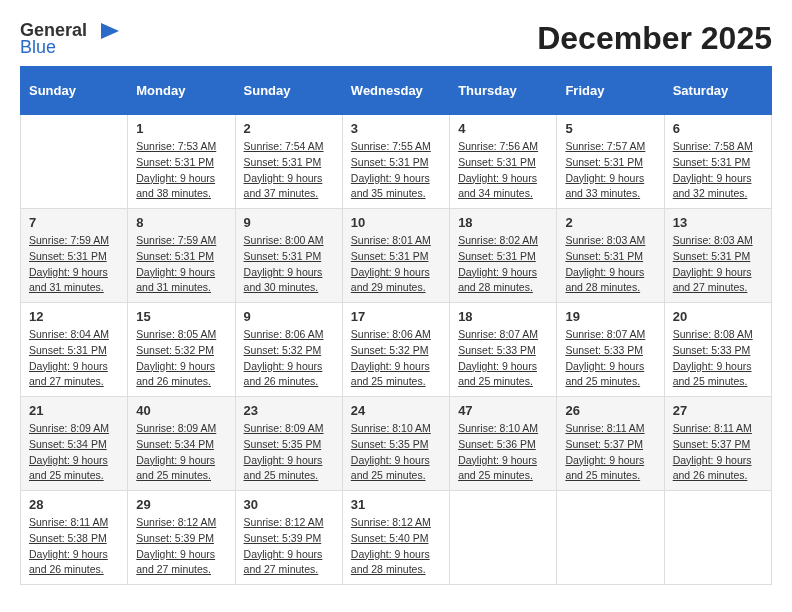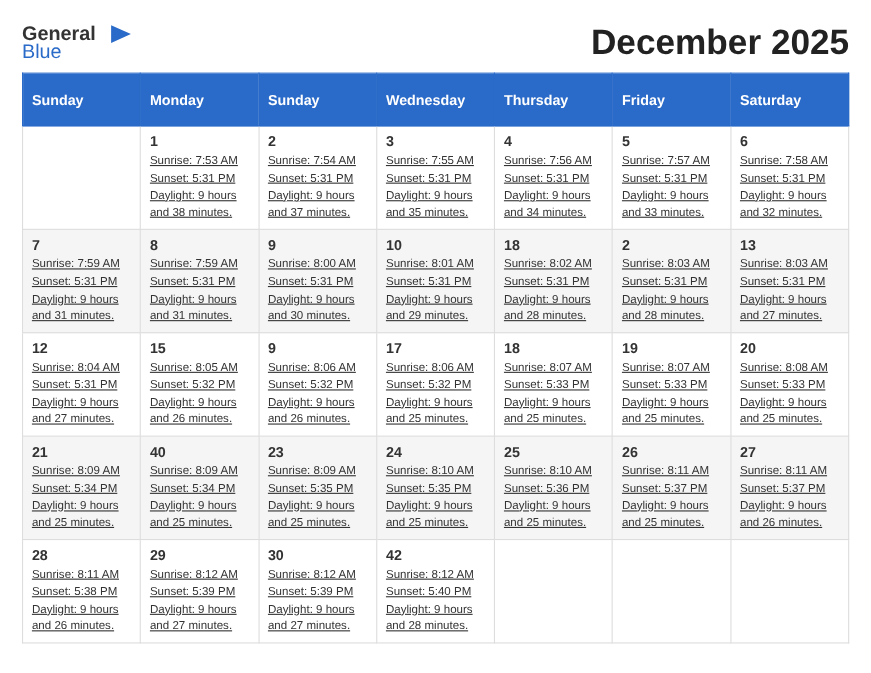--- a/index.html
+++ b/index.html
@@ -216,21 +216,21 @@
         </td>
         <td>
           <div class="day-number">23</div>
           <div class="day-info">Sunrise: 8:09 AM<br>Sunset: 5:35 PM<br>Daylight: 9 hours and 25 minutes.</div>
         </td>
         <td>
           <div class="day-number">24</div>
           <div class="day-info">Sunrise: 8:10 AM<br>Sunset: 5:35 PM<br>Daylight: 9 hours and 25 minutes.</div>
         </td>
         <td>
-          <div class="day-number">25</div>
+          <div class="day-number">47</div>
           <div class="day-info">Sunrise: 8:10 AM<br>Sunset: 5:36 PM<br>Daylight: 9 hours and 25 minutes.</div>
         </td>
         <td>
           <div class="day-number">26</div>
           <div class="day-info">Sunrise: 8:11 AM<br>Sunset: 5:37 PM<br>Daylight: 9 hours and 25 minutes.</div>
         </td>
         <td>
           <div class="day-number">27</div>
           <div class="day-info">Sunrise: 8:11 AM<br>Sunset: 5:37 PM<br>Daylight: 9 hours and 26 minutes.</div>
         </td>
@@ -242,21 +242,21 @@
         </td>
         <td>
           <div class="day-number">29</div>
           <div class="day-info">Sunrise: 8:12 AM<br>Sunset: 5:39 PM<br>Daylight: 9 hours and 27 minutes.</div>
         </td>
         <td>
           <div class="day-number">30</div>
           <div class="day-info">Sunrise: 8:12 AM<br>Sunset: 5:39 PM<br>Daylight: 9 hours and 27 minutes.</div>
         </td>
         <td>
-          <div class="day-number">42</div>
+          <div class="day-number">31</div>
           <div class="day-info">Sunrise: 8:12 AM<br>Sunset: 5:40 PM<br>Daylight: 9 hours and 28 minutes.</div>
         </td>
         <td class="empty-cell"></td>
         <td class="empty-cell"></td>
         <td class="empty-cell"></td>
       </tr>
     </tbody>
 </table>
 
 </body></html>

